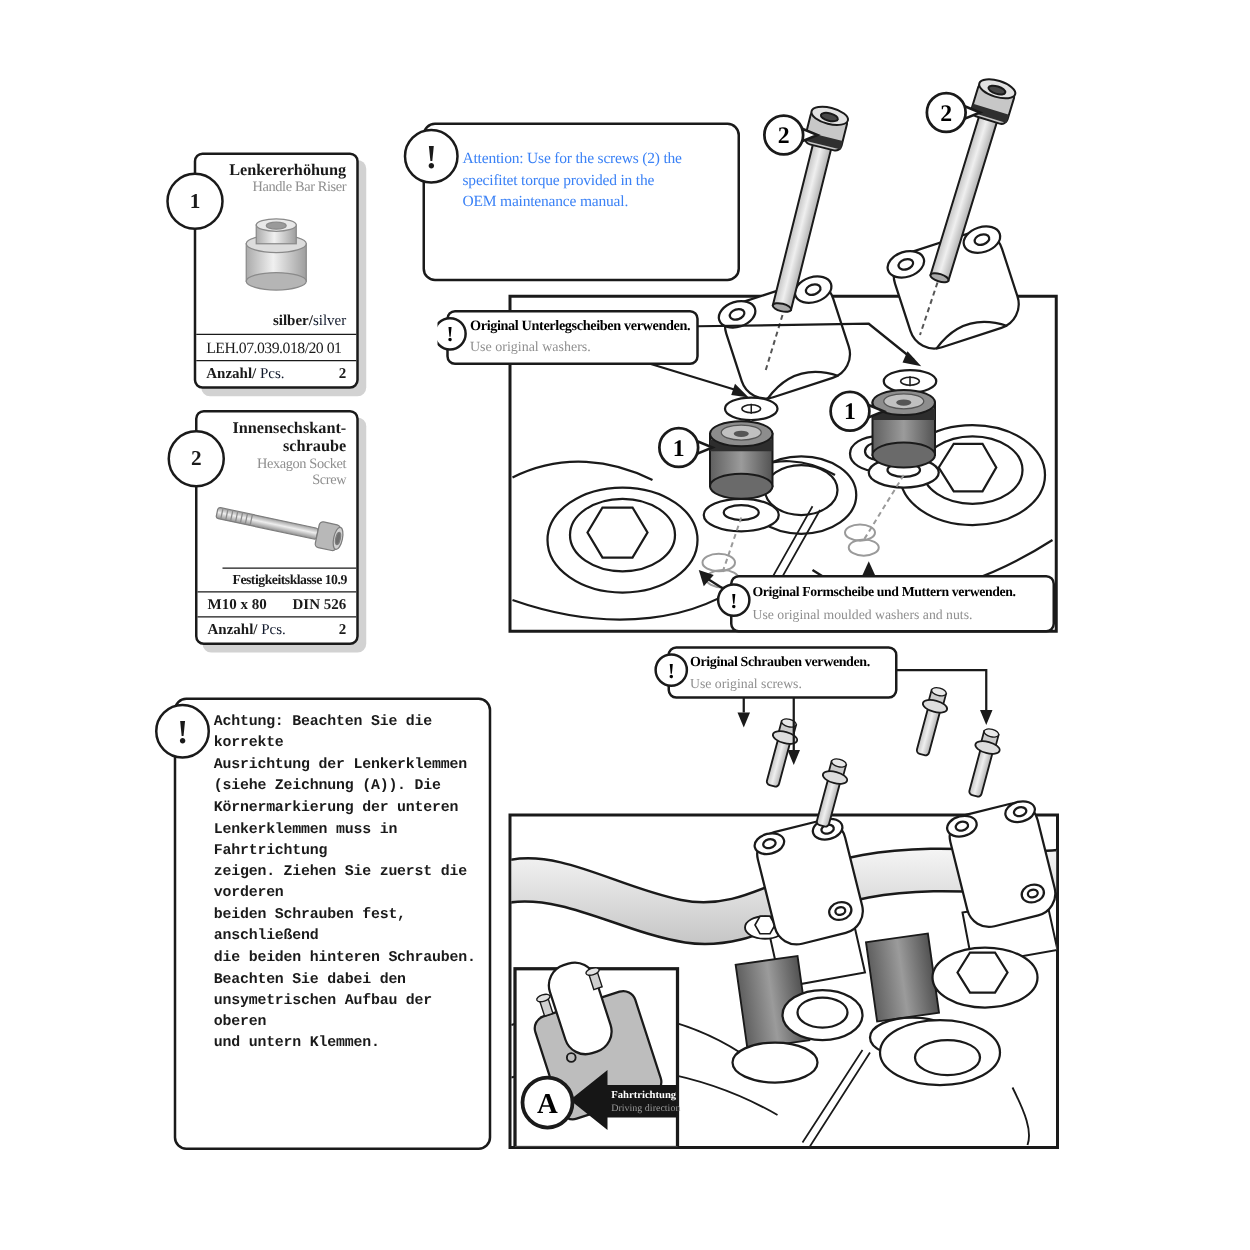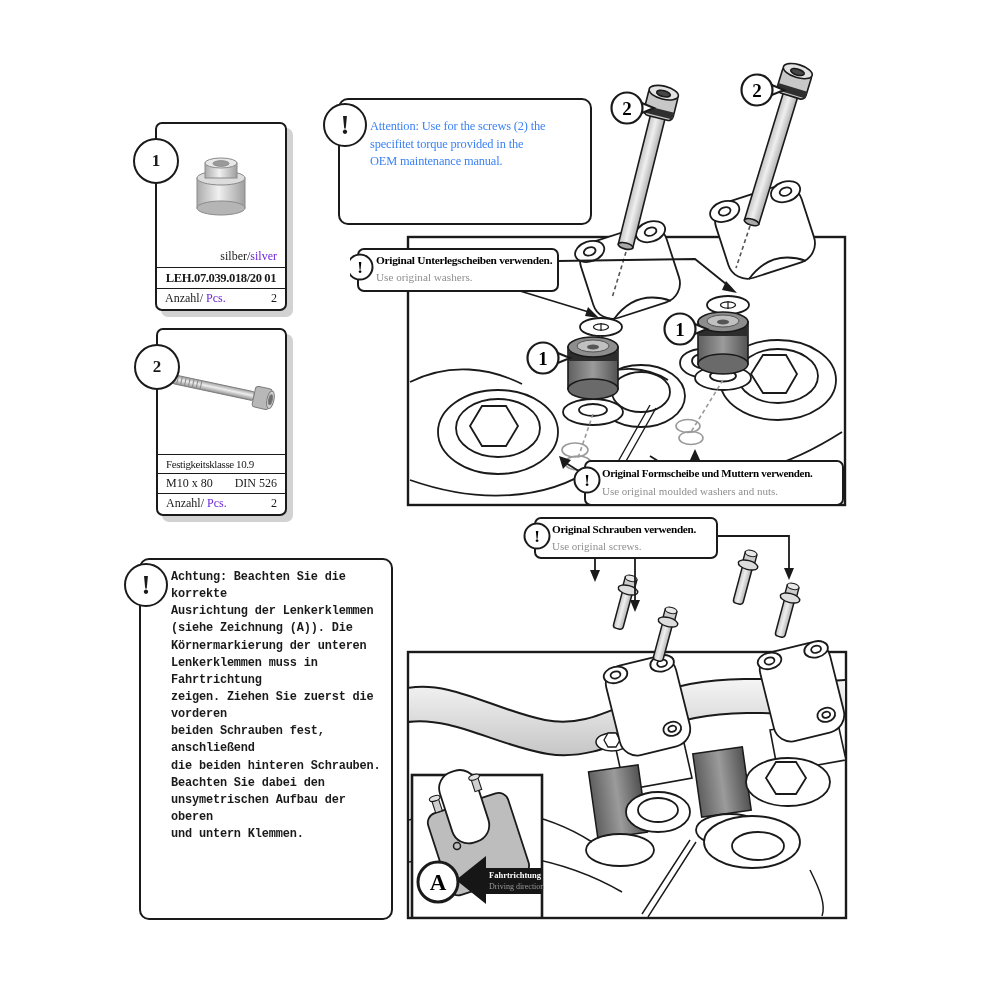--- a/index.html
+++ b/index.html
@@ -15,23 +15,23 @@
     font-weight:700;font-size:17px;}
   .part-head{padding:5px 8px 2px 20px;text-align:right;line-height:1.15;}
   .part-head .de{font-weight:700;font-size:13px;}
   .part-head .en{color:#8f8f8f;font-size:11.5px;letter-spacing:-0.3px;}
   .part-img{flex:1;display:flex;align-items:center;justify-content:center;}
   .part-row{padding:2px 8px;font-size:12px;line-height:1.3;white-space:nowrap;}
   .rule-b{border-bottom:1.5px solid #1a1a1a;}
   .rule-t{border-top:1.5px solid #1a1a1a;}
   .r-right{text-align:right;}
   .flexrow{display:flex;justify-content:space-between;align-items:flex-end;}
-  .b{font-weight:400;}
-  .g{color:#6d28d9;}
-  .partno{font-weight:700;font-size:12.6px;letter-spacing:-0.4px;text-align:center;}
+  .b{font-weight:700;}
+  .g{color:#0f172a;}
+  .partno{font-weight:400;font-size:12.6px;letter-spacing:-0.4px;}
   
   .warn-box{position:absolute;background:#fff;border:2.2px solid #1a1a1a;border-radius:10px;
     padding:9px 8px 6px 30px;line-height:1.42;}
   .warn-bubble{position:absolute;left:-17px;top:3px;width:40px;height:40px;border-radius:50%;
     background:#fff;border:2.2px solid #1a1a1a;display:flex;align-items:center;justify-content:center;
     font-weight:700;font-size:27px;}
   .warn-de{font-weight:700;font-size:12.6px;white-space:pre-line;letter-spacing:-0.15px;}
   .warn-en{color:#3b82f6;font-size:12.4px;white-space:pre-line;margin-top:9px;letter-spacing:-0.15px;}
   .warn-box.tall .warn-de{font-size:11.9px;line-height:1.44;font-family:Liberation Mono, monospace;}
   .warn-box.tall .warn-en{font-size:11.9px;line-height:1.44;margin-top:8px;}
@@ -343,20 +343,24 @@
       <text x="147" y="32" text-anchor="middle" font-size="17" font-weight="700">!</text>
       <text x="162" y="23" font-size="11.2" font-weight="700" letter-spacing="-0.3">Original Schrauben verwenden.</text>
       <text x="162" y="40" font-size="11" fill="#8f8f8f">Use original screws.</text>
     </g>
   </svg>
 
   <div class="part-box" style="left:155px;top:122px;width:128px;height:185px;">
     <div class="part-bubble">
       <span>1</span>
     </div>
+    <div class="part-head">
+      <div class="de">Lenkererhöhung</div>
+      <div class="en">Handle Bar Riser</div>
+    </div>
     <div class="part-img">
       <svg width="80" height="70" viewBox="0 0 80 70">
         <defs>
             <linearGradient id="gProd1" x1="0" y1="0" x2="1" y2="0">
           <stop offset="0" stop-color="#ababab"></stop>
               <stop offset="0.45" stop-color="#f0f0f0"></stop>
               <stop offset="1" stop-color="#9e9e9e"></stop>
         </linearGradient>
           </defs>
         <g stroke="#8a8a8a" stroke-width="1">
@@ -375,20 +379,25 @@
     <div class="part-row rule-b partno">LEH.07.039.018/20 01</div>
     <div class="part-row flexrow">
       <span><span class="b">Anzahl/</span><span class="g"> Pcs.</span></span>
       <span class="b">2</span>
     </div>
   </div>
 
   <div class="part-box" style="left:156px;top:328px;width:127px;height:184px;">
     <div class="part-bubble">
       <span>2</span>
+    </div>
+    <div class="part-head">
+      <div class="de">Innensechskant-</div>
+      <div class="de">schraube</div>
+      <div class="en">Hexagon Socket Screw</div>
     </div>
     <div class="part-img">
       <svg width="112" height="44" viewBox="0 0 112 44">
         <defs>
             <linearGradient id="gProd2" x1="0" y1="0" x2="0" y2="1">
           <stop offset="0" stop-color="#9e9e9e"></stop>
               <stop offset="0.45" stop-color="#eeeeee"></stop>
               <stop offset="1" stop-color="#8f8f8f"></stop>
         </linearGradient>
           </defs>
@@ -402,21 +411,21 @@
             <line x1="26" y1="15" x2="26" y2="24"></line>
               <line x1="30" y1="15" x2="30" y2="24"></line>
             <line x1="34" y1="15" x2="34" y2="24"></line>
           </g>
           <rect x="88" y="9" width="17" height="21" rx="3" fill="#b8b8b8"></rect>
           <ellipse cx="105" cy="19.5" rx="3.5" ry="9" fill="#d2d2d2"></ellipse>
           <ellipse cx="105" cy="19.5" rx="1.8" ry="5" fill="#6e6e6e"></ellipse>
         </g>
       </svg>
     </div>
-    <div class="part-row rule-t b" style="font-size:11px;letter-spacing:-0.4px;">Festigkeitsklasse 10.9</div>
+    <div class="part-row rule-t b" style="font-size:11px;letter-spacing:-0.4px;margin-left:20px;">Festigkeitsklasse 10.9</div>
     <div class="part-row rule-t rule-b flexrow">
       <span class="b">M10 x 80</span>
       <span class="b">DIN 526</span>
     </div>
     <div class="part-row flexrow">
       <span><span class="b">Anzahl/</span><span class="g"> Pcs.</span></span>
       <span class="b">2</span>
     </div>
   </div>
 

